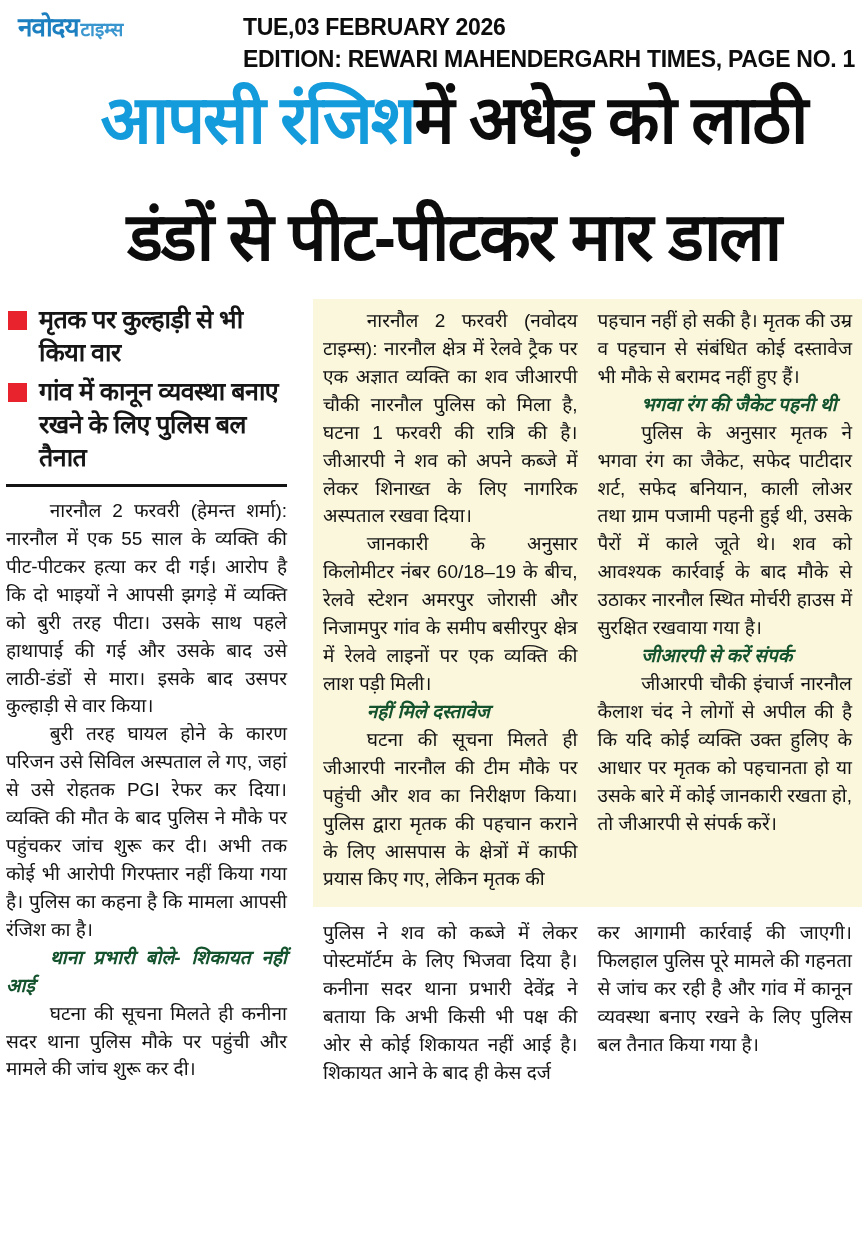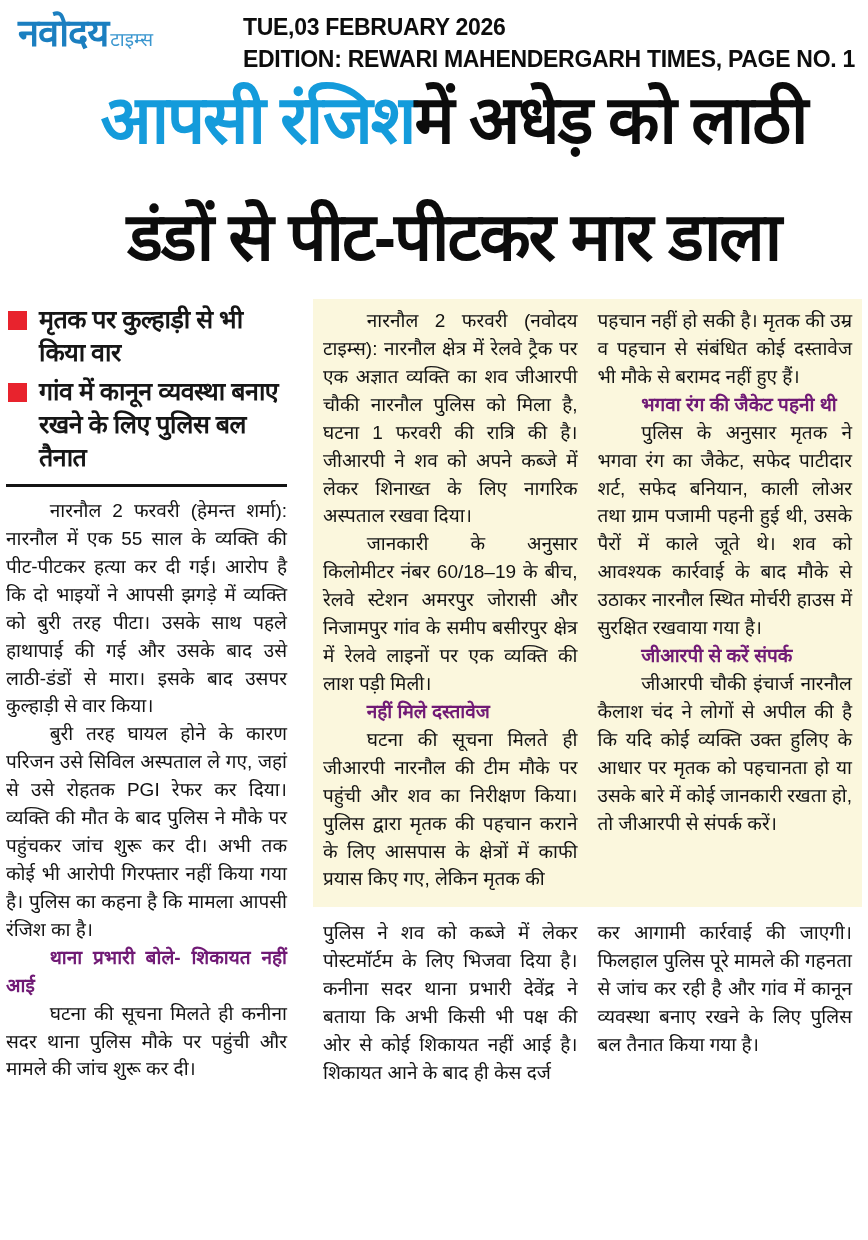--- a/index.html
+++ b/index.html
@@ -19,27 +19,27 @@
   .masthead {
     display: flex;
     align-items: flex-start;
     padding: 8px 10px 2px 18px;
     height: 58px;
   }
   .logo { width: 225px; padding-top: 6px; white-space: nowrap; }
   .logo-main {
     color: #1b7fc0;
     font-weight: 800;
-    font-size: 38px;
+    font-size: 26px;
     letter-spacing: -1px;
     line-height: 1;
   }
   .logo-sub {
     color: #3a96cf;
-    font-weight: 400;
+    font-weight: 700;
     font-size: 19px;
     margin-left: 2px;
   }
   .masthead-meta {
     font-weight: 700;
     font-size: 23px;
     line-height: 1.4;
     letter-spacing: -0.3px;
     color: #0d0d0d;
     padding-top: 3px;
@@ -113,21 +113,22 @@
     font-size: 19px;
     line-height: 1.47;
     text-align: justify;
     color: #121212;
   }
   .body-text p { margin: 0; text-indent: 2.3em; }
   .body-text p.no-indent { text-indent: 0; }
   .body-text .subhead {
     font-weight: 700;
     text-indent: 2.3em;
-    color: #701a75;
+    color: #14532d;
+    font-style: italic;
   }
 
   
   .story2-box { background: #fbf7dd; }
   .story2-title {
     background: #1689cc;
     color: #ffffff;
     text-align: center;
     font-weight: 700;
     font-size: 39px;

